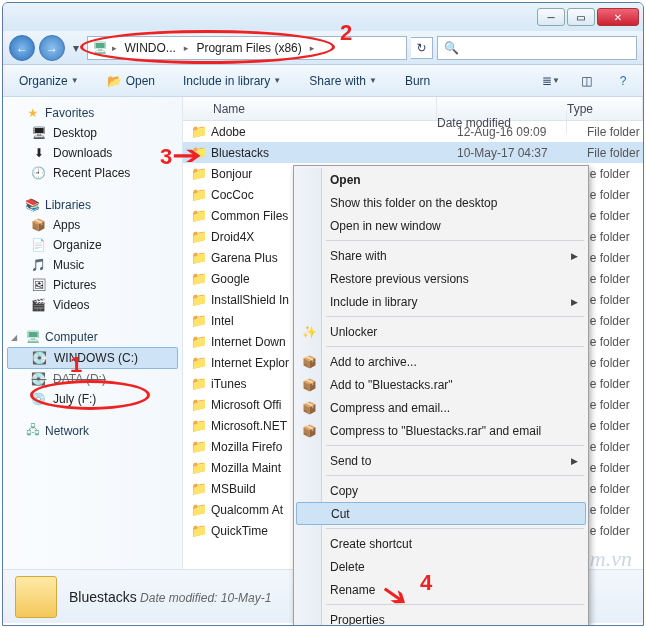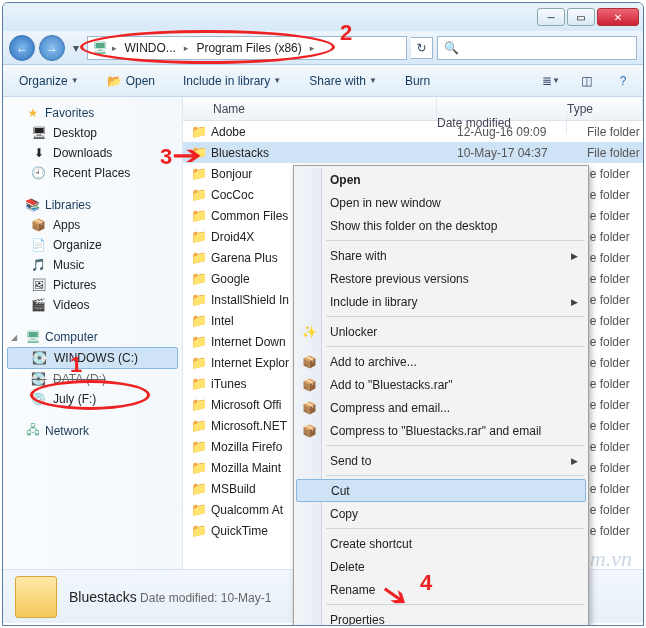--- a/index.html
+++ b/index.html
@@ -58,21 +58,21 @@
 .row.sel{background:#cfe3f7;}
 .row .ficon{width:20px;color:#f0c754;font-size:13px;}
 .row .fname{width:246px;color:#222;overflow:hidden;white-space:nowrap;}
 .row .fdate{width:130px;color:#555;}
 .row .ftype{color:#555;text-align:center;}
 
 .details { height: 54px; border-top:1px solid #d9e3ee;background:linear-gradient(#f2f7fc,#e7f0f9);display:flex;align-items:center;padding:0 12px;gap:12px;}
 .details .bigfolder{width:42px;height:42px;background:linear-gradient(#ffe9a8,#f3c75a);border-radius:3px;border:1px solid #d6a838;}
 .details .dtext{color:#333;}
 .details .dname{font-size:14px;color:#222;}
-.details .dmeta{color:#666;}
+.details .dmeta{color:#666;font-style:italic;}
 
 .ctxmenu { position:absolute; left:290px; top:162px; width:296px; background:#f3f3f3;border:1px solid #a0a0a0;box-shadow:2px 3px 6px rgba(0,0,0,.3);padding:2px;z-index:50;}
 .ctx-iconcol{position:absolute;left:2px;top:2px;bottom:2px;width:26px;background:linear-gradient(90deg,#f0f4f9,#e8edf3);border-right:1px solid #d0d7e0;}
 .ctxitem{position:relative;height:23px;display:flex;align-items:center;padding-left:34px;cursor:pointer;color:#222;}
 .ctxitem .sub{margin-left:auto;margin-right:8px;font-size:9px;color:#444;}
 .ctxitem.bold{font-weight:bold;}
 .ctxitem.hl{background:#cfe3f7;border:1px solid #8ab7e0;border-radius:2px;}
 .ctxitem .cicon{position:absolute;left:6px;width:16px;text-align:center;color:#666;font-size:12px;}
 .ctxhr{height:1px;background:#d0d5dc;margin:3px 2px 3px 30px;}
 
@@ -347,22 +347,22 @@
     <div class="bigfolder"></div>
     <div class="dtext">
       <span class="dname">Bluestacks</span>
       <span class="dmeta"> <span>Date modified:</span> <span>10-May-1</span></span>
     </div>
   </div>
 
   <div class="ctxmenu">
     <div class="ctx-iconcol"></div>
     <div class="ctxitem bold">Open</div>
+    <div class="ctxitem">Show this folder on the desktop</div>
     <div class="ctxitem">Open in new window</div>
-    <div class="ctxitem">Show this folder on the desktop</div>
     <div class="ctxhr"></div>
     <div class="ctxitem">
         <span>Share with</span>
         <span class="sub">▶</span>
       </div>
     <div class="ctxitem">Restore previous versions</div>
     <div class="ctxitem">
         <span>Include in library</span>
         <span class="sub">▶</span>
       </div>
@@ -387,22 +387,22 @@
     <div class="ctxitem">
         <span class="cicon">📦</span>
         <span>Compress to "Bluestacks.rar" and email</span>
       </div>
     <div class="ctxhr"></div>
     <div class="ctxitem">
         <span>Send to</span>
         <span class="sub">▶</span>
       </div>
     <div class="ctxhr"></div>
+    <div class="ctxitem">Copy</div>
     <div class="ctxitem hl">Cut</div>
-    <div class="ctxitem">Copy</div>
     <div class="ctxhr"></div>
     <div class="ctxitem">Create shortcut</div>
     <div class="ctxitem">Delete</div>
     <div class="ctxitem">Rename</div>
     <div class="ctxhr"></div>
     <div class="ctxitem">Properties</div>
   </div>
 
 </div>
 

